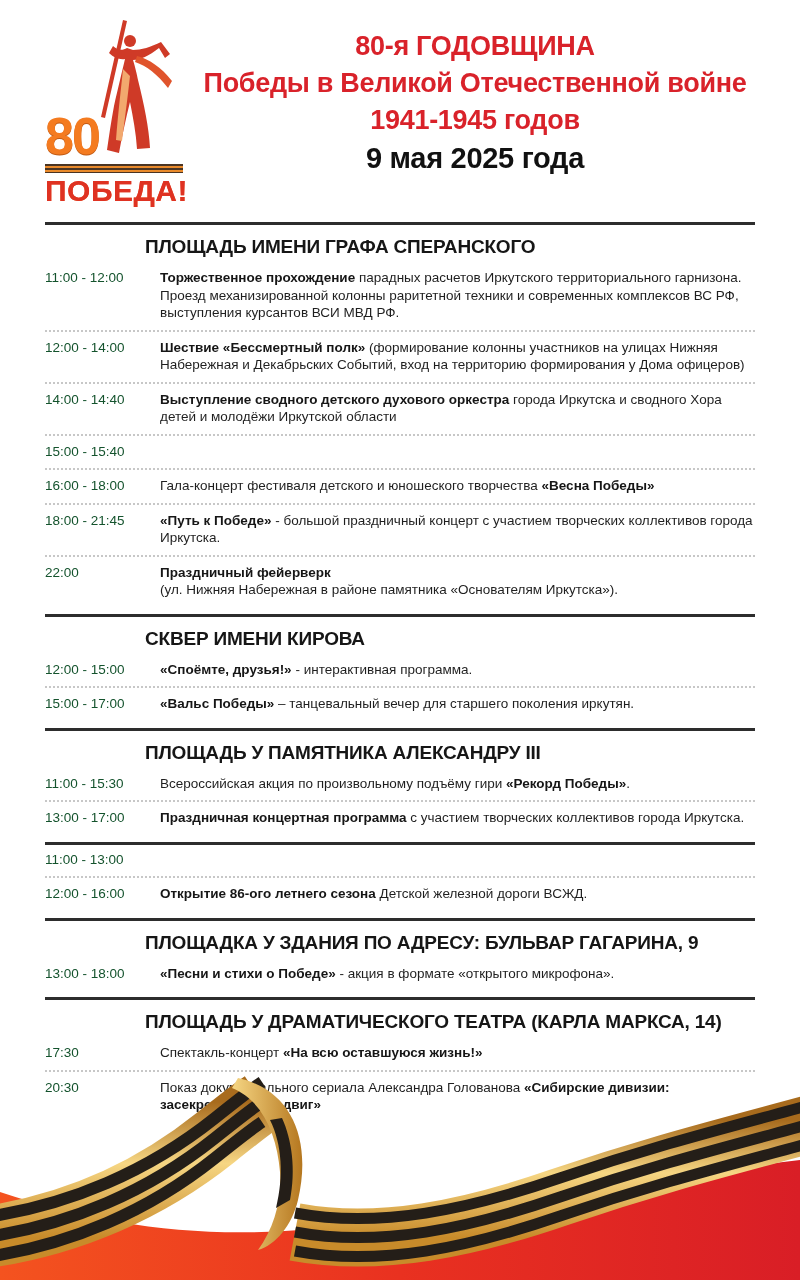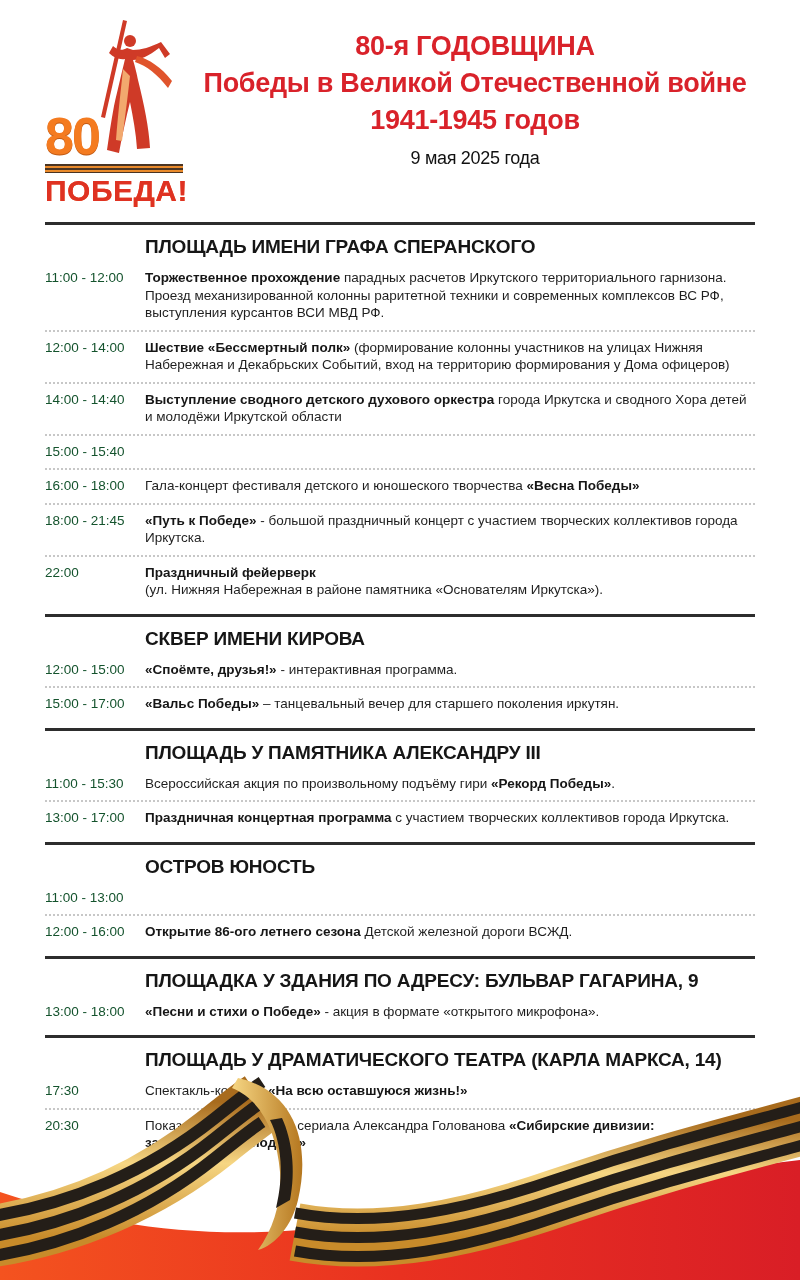--- a/index.html
+++ b/index.html
@@ -42,33 +42,33 @@
   }
   .titles{
     flex:1;
     text-align:center;
     padding-top:14px;
   }
   .title-red{
     font-weight:bold;font-size:27px;line-height:37px;letter-spacing:-0.3px;text-align:center;
   }
   .title-black{
-    font-weight:normal;font-size:18px;line-height:37px;color:#111;letter-spacing:-0.3px;
+    font-weight:bold;font-size:29px;line-height:37px;color:#111;letter-spacing:-0.3px;
     margin-top:1px;
   }
   
   main{display:block;padding:8px 45px;margin-top:10px;}
   .rule{border-top:3px solid #2d2d2d;margin:8px 0 0 0;}
   h2.venue{
     font-size:19px;font-weight:bold;color:#161616;
     margin:11px 0 5px 100px;letter-spacing:-0.2px;
   }
   .row{display:flex;padding:6px 0 7px 0;}
   .time{flex:0 0 100px;font-size:13.5px;line-height:17.5px;color:#14532d;}
-  .desc{flex:1;font-size:13.5px;line-height:17.5px;color:#1f1f1f;}
+  .desc{flex:1;font-size:13.5px;line-height:17.5px;color:#1f1f1f;margin-left:15px;}
   .desc b{font-weight:bold;color:#161616;}
   .dots{border-top:2px dotted #c7c7c7;margin:1px 0;}
   
   .footer-art{
     position:absolute;left:0;bottom:0;width:800px;height:220px;
     pointer-events:none;
   }
   .footer-art svg{display:block;width:100%;height:100%;}
 </style>
 </head>
@@ -167,21 +167,20 @@
           <div class="desc"><span>Всероссийская акция по произвольному подъёму гири </span><b>«Рекорд Победы»</b><span>.</span></div>
         </div>
         <div class="dots"></div>
         <div class="row">
           <div class="time">13:00 - 17:00</div>
           <div class="desc"><b>Праздничная концертная программа</b><span> с участием творческих коллективов города Иркутска.</span></div>
         </div>
       </section>
       <section>
         <div class="rule"></div>
-        <h2 class="venue">ОСТРОВ ЮНОСТЬ</h2>
         <div class="row">
           <div class="time">11:00 - 13:00</div>
         </div>
         <div class="dots"></div>
         <div class="row">
           <div class="time">12:00 - 16:00</div>
           <div class="desc"><b>Открытие 86-ого летнего сезона</b><span> Детской железной дороги ВСЖД.</span></div>
         </div>
       </section>
       <section>

